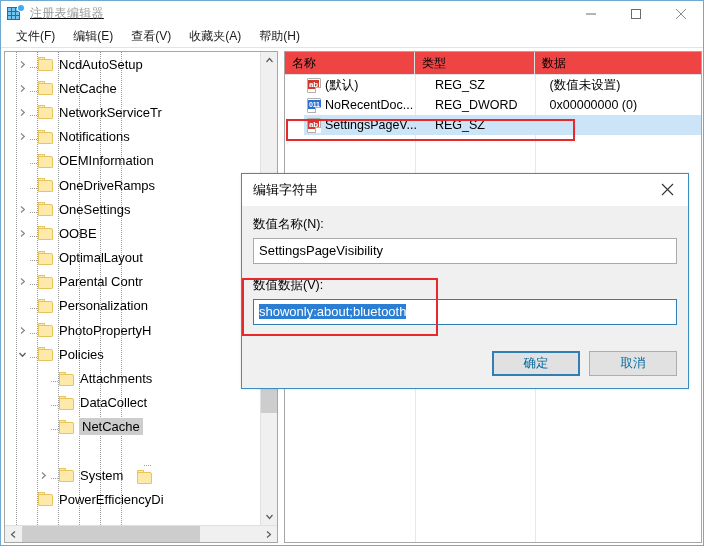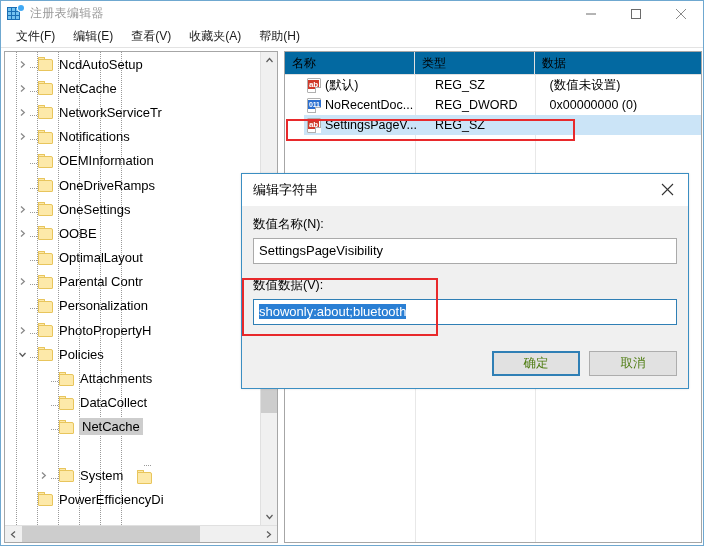--- a/index.html
+++ b/index.html
@@ -16,21 +16,21 @@
     background: #ffffff;
     border: 1px solid #6fa8d0;
     overflow: hidden;
   }
 
   
   .titlebar {
     position: absolute; left: 0; top: 0;
     width: 702px; height: 25px;
     background: #ffffff;
-    display: flex; align-items: center;
+    display: flex; align-items: center; text-decoration: underline;
   }
   .app-icon {
     width: 16px; height: 16px;
     margin-left: 6px; margin-right: 7px;
     position: relative; flex: none;
   }
   .app-icon .grid {
     position: absolute; left: 0; top: 1px;
     width: 13px; height: 13px;
     background: #1a6fb5;
@@ -193,21 +193,21 @@
     position: absolute;
     left: 283px; top: 50px;
     width: 418px; height: 492px;
     border: 1px solid #a6a6a6;
     background: #ffffff;
     overflow: hidden;
   }
   .list-header {
     display: flex;
     height: 23px;
-    background: #0369a1;
+    background: #ef4444;
     border-bottom: 1px solid #e0e0e0;
     font-size: 12px; color: #000000;
   }
   .lh-cell {
     display: flex; align-items: center;
     padding-left: 7px;
     border-right: 1px solid #e0e0e0;
     white-space: nowrap;
   }
   .lh-cell.c1 { width: 130px; }
@@ -315,21 +315,21 @@
   .dlg-buttons {
     position: absolute;
     right: 11px; bottom: 12px;
     display: flex; gap: 9px;
   }
   .dlg-btn {
     width: 88px; height: 25px;
     background: #e1e1e1;
     border: 1px solid #adadad;
     font-size: 12.5px;
-    color: #4d7c0f;
+    color: #0369a1;
     display: flex; align-items: center; justify-content: center;
     font-family: Liberation Sans, sans-serif;
   }
   .dlg-btn.default {
     border: 2px solid #2f7fb5;
   }
 </style>
 </head>
 <body>
 

